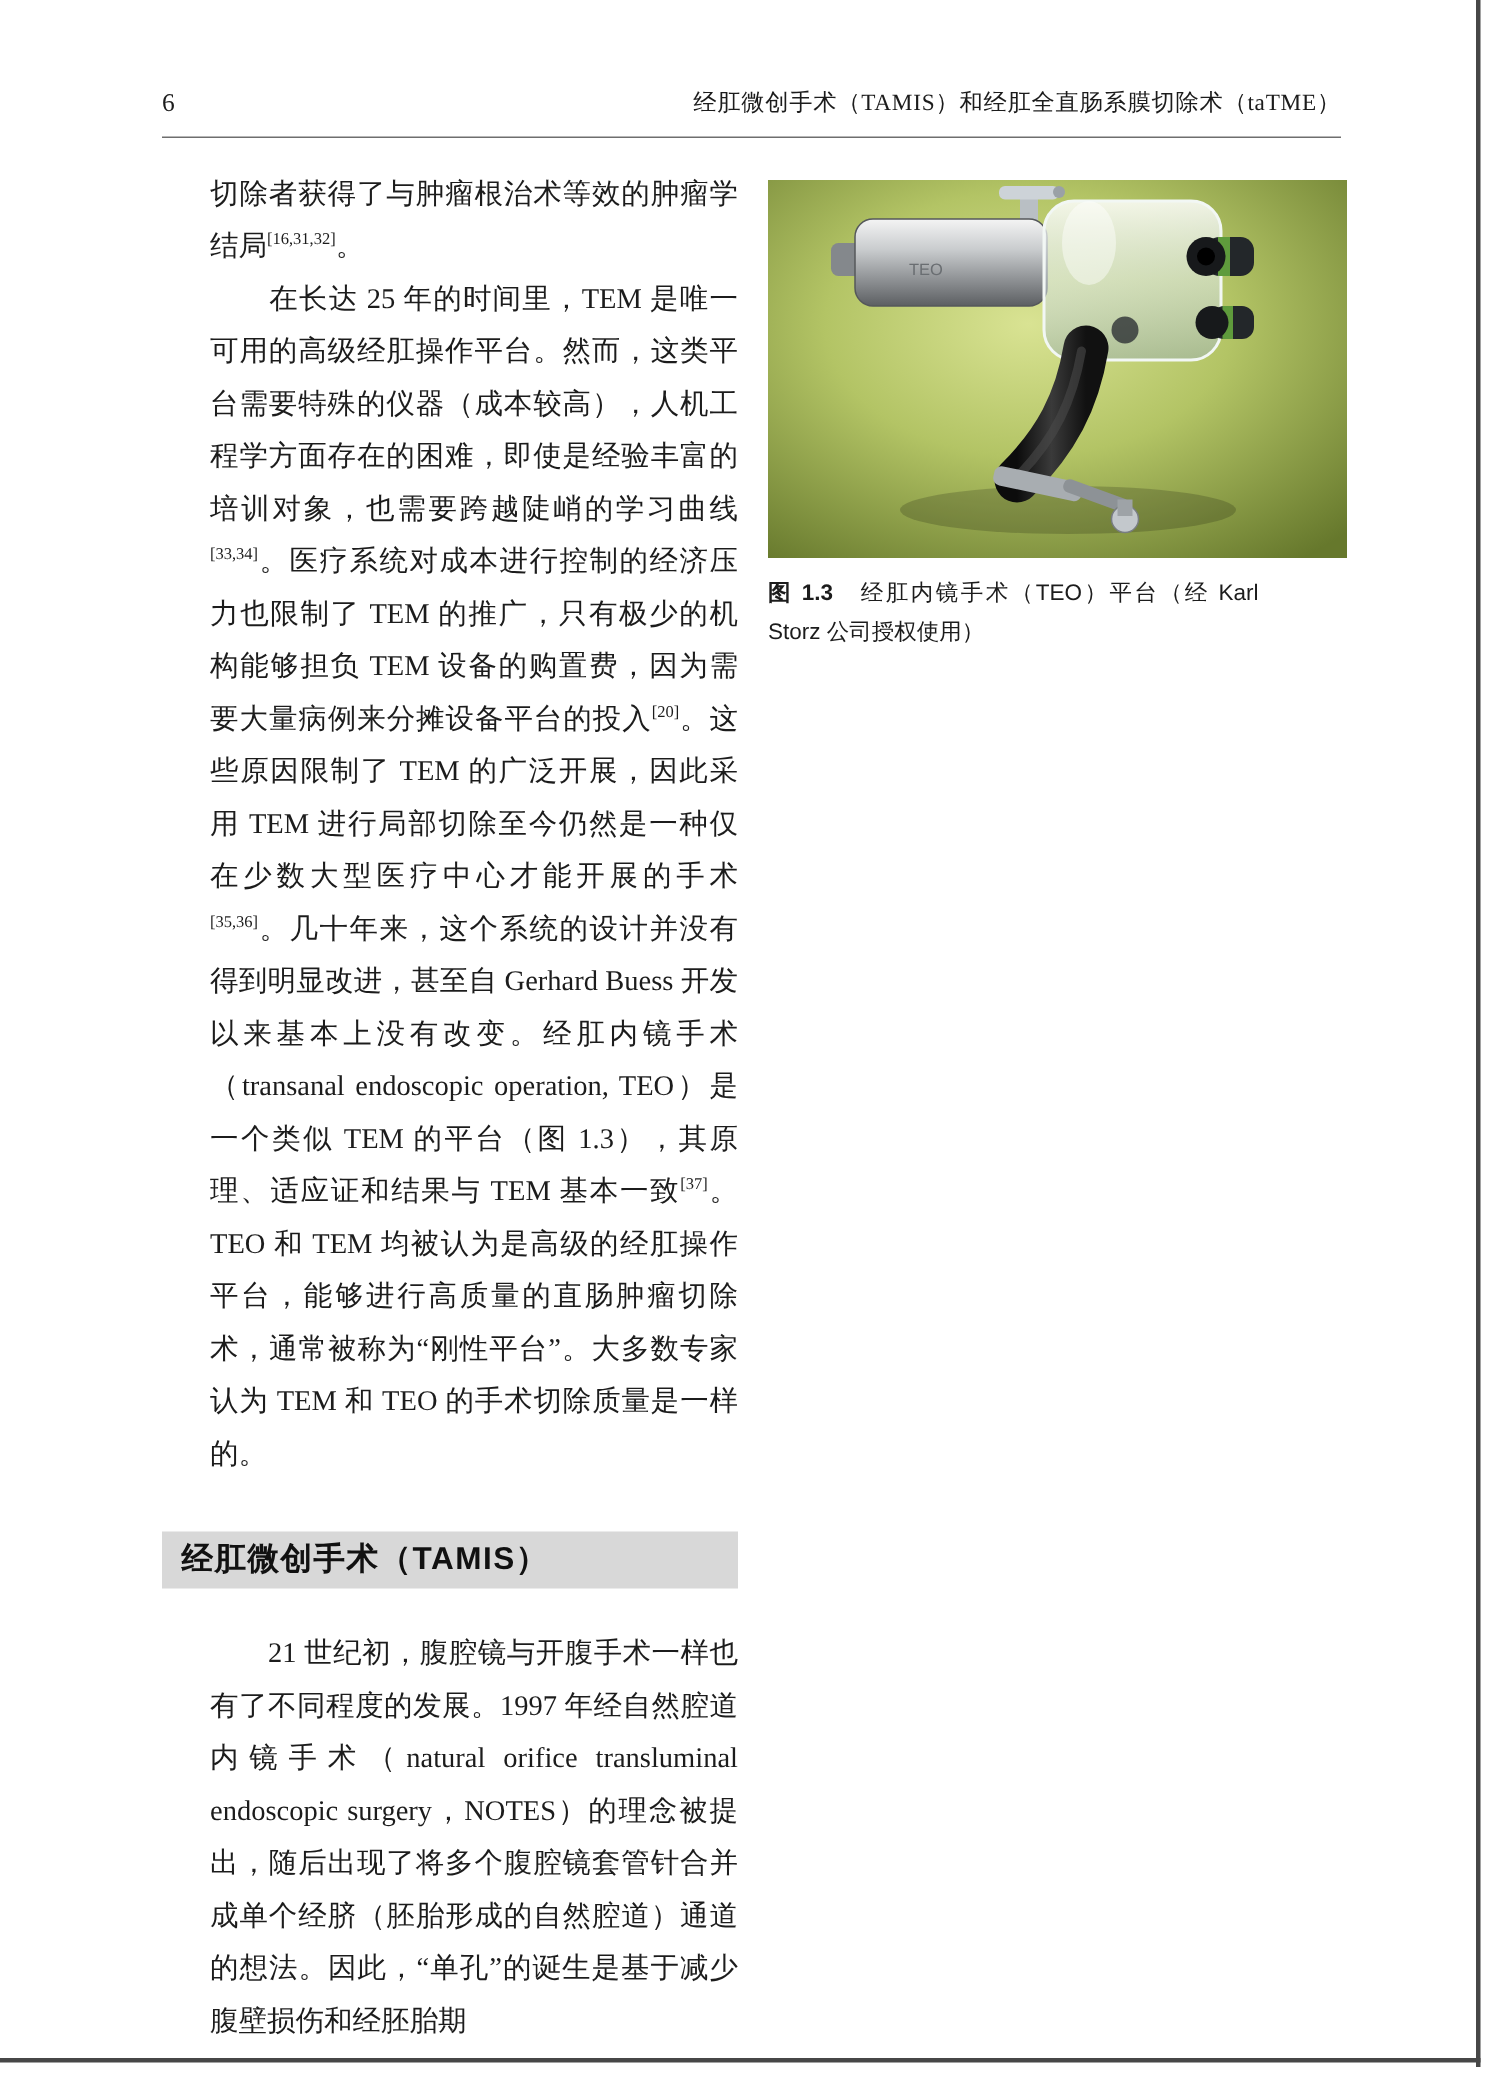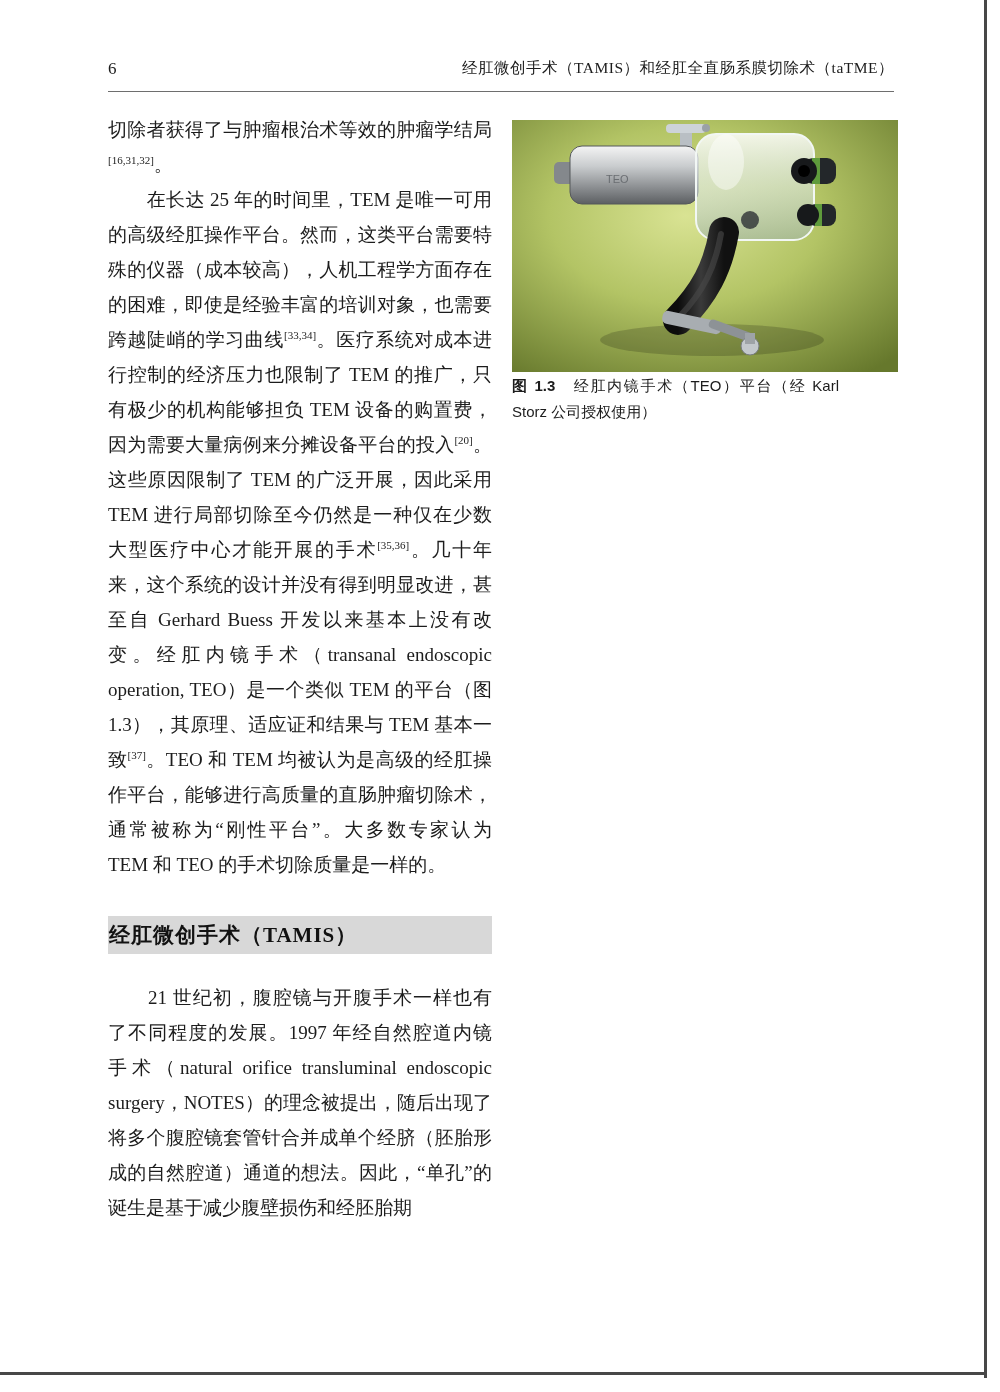--- a/index.html
+++ b/index.html
@@ -28,39 +28,40 @@
   
   .col { position: absolute; }
   .col-left  { left: 108px; top: 112px; width: 384px; }
   .col-right { left: 512px; top: 120px; width: 386px; }
 
   .para {
     font-size: 19px;
     line-height: 35px;
     text-align: justify;
     text-justify: inter-ideograph;
+    margin-left: 32px;
   }
   .para sup { font-size: 11px; line-height: 0; vertical-align: super; letter-spacing: 0; }
 
   .section-heading {
     margin: 34px 0 26px 0;
     background: #d8d8d8;
-    font-family: Liberation Serif, serif;
+    font-family: Liberation Sans, sans-serif;
     font-weight: bold;
     font-size: 21px;
     line-height: 26px;
-    padding: 6px 8px 6px 1px;
+    padding: 6px 8px 6px 13px;
     letter-spacing: 1px;
     color: #111;
   }
 
   figure { width: 327px; }
   .figure-image { display: block; width: 386px; height: 252px; }
   figcaption {
-    margin-top: 1px;
+    margin-top: 11px;
     font-family: "Liberation Sans", sans-serif;
     font-size: 15px;
     line-height: 26px;
     text-align: justify;
     color: #1c1c1c;
   }
   figcaption b { font-weight: bold; }
 
   .right-text { margin-top: 28px; }
 </style>

